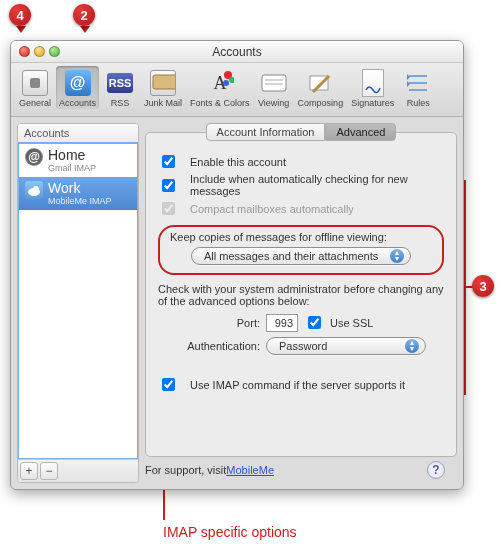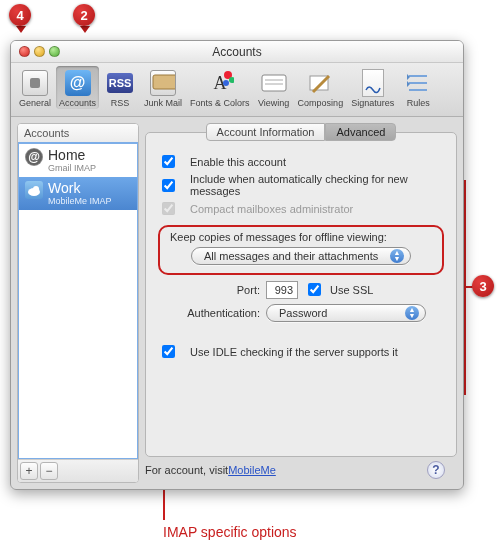--- a/index.html
+++ b/index.html
@@ -106,21 +106,21 @@
   .tab.sel{ background:linear-gradient(#bcbcbc,#a7a7a7); color:#222;}
   .pane {
     position:absolute; top:9px; left:0; right:0; bottom:26px;
     border:1px solid #b5b5b5; border-radius:5px;
     background:#ececec;
     padding:18px 12px 10px;
   }
   .chk-row { display:flex; align-items:center; gap:12px; padding:1px 0; color:#333; font-size:11px;}
   .chk-row.disabled { color:#9a9a9a;}
   input[type=checkbox]{ width:13px; height:13px;}
-  .group-red { border:2px solid #c81e1e; border-radius:10px; padding:4px 10px 8px; margin-top:6px;}
+  .group-red { border:2px solid #c81e1e; border-radius:16px; padding:4px 10px 8px; margin-top:6px;}
   .group-label { font-size:11px; color:#333; margin-bottom:4px;}
   .popup {
     display:inline-flex; align-items:center; justify-content:space-between;
     border:1px solid #8f8f8f; border-radius:10px; padding:1px 6px 1px 12px;
     background:linear-gradient(#fefefe,#e4e4e4); font-size:11px; min-width:220px;
     box-shadow: 0 1px 0 rgba(255,255,255,0.6);
   }
   .popup .arrows {
     width:14px; height:14px; border-radius:7px; background:linear-gradient(#7fb4ec,#3f7ccf);
     display:flex; flex-direction:column; align-items:center; justify-content:center; color:#fff; font-size:7px; line-height:6px;
@@ -281,57 +281,58 @@
           <label class="chk-row">
             <input type="checkbox" checked="" style="">
             <span>Enable this account</span>
           </label>
           <label class="chk-row">
             <input type="checkbox" checked="" style="">
             <span>Include when automatically checking for new messages</span>
           </label>
           <label class="chk-row disabled">
             <input type="checkbox" checked="" disabled="" style="">
-            <span>Compact mailboxes administrator</span>
+            <span>Compact mailboxes automatically</span>
           </label>
 
           <div class="group-red">
             <div class="group-label">Keep copies of messages for offline viewing:</div>
             <div style="text-align:center;">
               <div class="popup">
                 <span>All messages and their attachments</span>
                 <span class="arrows">▲<br>▼</span>
               </div>
             </div>
           </div>
 
+          <div class="note">Check with your system administrator before changing any of the advanced options below:</div>
 
           <div class="form-row">
             <div class="form-label">Port:</div>
             <input class="txtfield" style="width: 32px; text-align: right;" value="993">
             <input type="checkbox" checked="" style="">
             <span>Use SSL</span>
           </div>
           <div class="form-row">
             <div class="form-label">Authentication:</div>
             <div class="popup" style="min-width:160px;">
               <span>Password</span>
               <span class="arrows">▲<br>▼</span>
             </div>
           </div>
 
           <div style="height:14px;"></div>
           <label class="chk-row">
             <input type="checkbox" checked="" style="">
-            <span>Use IDLE checking if the server supports it</span>
+            <span>Use IMAP command if the server supports it</span>
           </label>
         </div>
 
         <div class="footer-line">
-          <span>For account, visit </span>
+          <span>For support, visit </span>
           <a href="#" class="link">MobileMe</a>
           <span style="flex:1"></span>
           <div class="help">?</div>
         </div>
       </div>
     </div>
 
   </div>
 </div>
 

